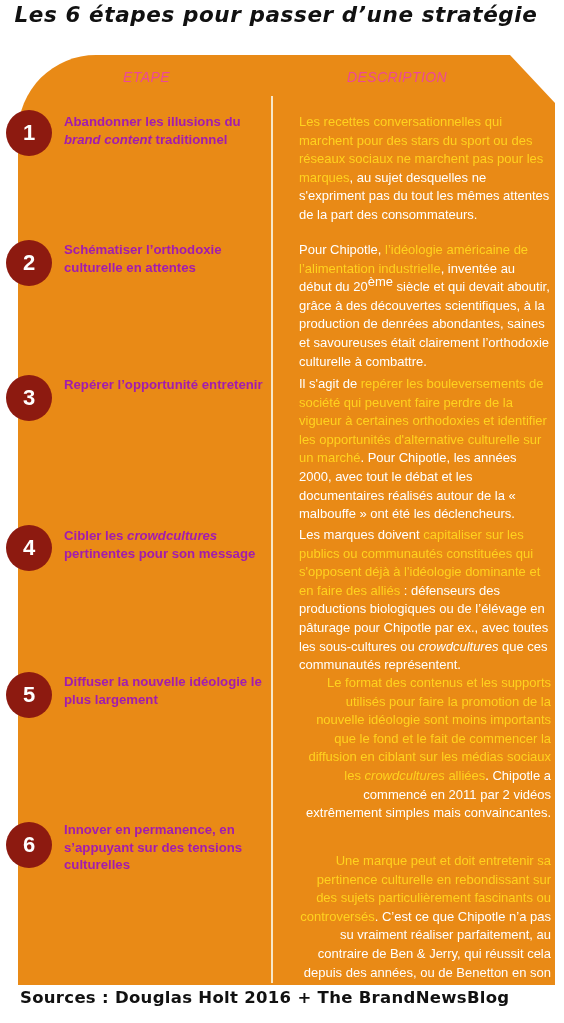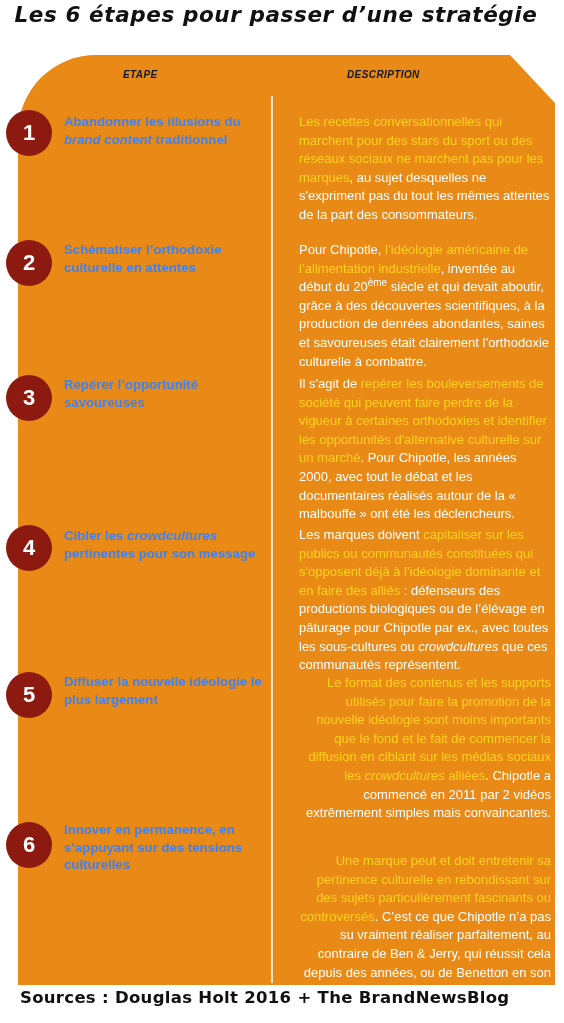--- a/index.html
+++ b/index.html
@@ -54,24 +54,24 @@
   #col-headers {
     position: absolute;
     top: 69px;
     left: 18px;
     width: 537px;
     height: 22px;
     z-index: 4;
   }
   .col-head {
     position: absolute;
-    font-size: 10px;
-    font-weight: bold;
+    font-size: 14px;
+    font-weight: normal;
     font-style: italic;
-    color: #0f172a;
+    color: #ec4899;
     letter-spacing: 0.4px;
   }
   #head-etape { left: 105px; top: 0; }
   #head-description { left: 329px; top: 0; }
 
   
   #divider {
     position: absolute;
     left: 271px;
     top: 96px;
@@ -101,39 +101,39 @@
     display: flex;
     align-items: center;
     justify-content: center;
     line-height: 1;
     z-index: 6;
   }
   .step-title {
     position: absolute;
     left: 64px;
     width: 200px;
-    color: #3b82f6;
+    color: #a21caf;
     font-size: 13.2px;
     font-weight: bold;
     line-height: 17.5px;
     text-align: left;
   }
   .step-title i { font-style: italic; }
 
   .desc {
     position: absolute;
     left: 299px;
     width: 252px;
     color: #FFFFFF;
     font-size: 13px;
     line-height: 18.6px;
   }
   .desc .hl { color: #FFD21E; }
   .desc i { font-style: italic; }
-  .desc sup { font-size: 10px; vertical-align: super; line-height: 0; }
+  .desc sup { font-size: 13px; vertical-align: super; line-height: 0; }
   .desc.center { text-align: right; }
 
   
   #footer {
     position: absolute;
     left: 20px;
     top: 988px;
     width: 540px;
     font-family: "DejaVu Sans", sans-serif;
     font-weight: bold;
@@ -166,21 +166,21 @@
       <div class="step-title" style="top: 113px;">Abandonner les illusions du <i>brand content</i> traditionnel</div>
       <div class="desc" style="top: 113px;"><span class="hl">Les recettes conversationnelles qui marchent pour des stars du sport ou des réseaux sociaux ne marchent pas pour les marques</span>, au sujet desquelles ne s'expriment pas du tout les mêmes attentes de la part des consommateurs.</div>
     </div>
     <div class="row" style="top: 0px;">
       <div class="badge" style="top: 240px;">2</div>
       <div class="step-title" style="top: 241px;">Schématiser l’orthodoxie culturelle en attentes</div>
       <div class="desc" style="top: 241px;">Pour Chipotle, <span class="hl">l’idéologie américaine de l’alimentation industrielle</span>, inventée au début du 20<sup>ème</sup> siècle et qui devait aboutir, grâce à des découvertes scientifiques, à la production de denrées abondantes, saines et savoureuses était clairement l’orthodoxie culturelle à combattre.</div>
     </div>
     <div class="row" style="top: 0px;">
       <div class="badge" style="top: 375px;">3</div>
-      <div class="step-title" style="top: 376px;">Repérer l’opportunité savoureuses</div>
+      <div class="step-title" style="top: 376px;">Repérer l’opportunité entretenir</div>
       <div class="desc" style="top: 375px;">Il s'agit de <span class="hl">repérer les bouleversements de société qui peuvent faire perdre de la vigueur à certaines orthodoxies et identifier les opportunités d'alternative culturelle sur un marché</span>. Pour Chipotle, les années 2000, avec tout le débat et les documentaires réalisés autour de la « malbouffe » ont été les déclencheurs.</div>
     </div>
     <div class="row" style="top: 0px;">
       <div class="badge" style="top: 525px;">4</div>
       <div class="step-title" style="top: 527px;">Cibler les <i>crowdcultures</i> pertinentes pour son message</div>
       <div class="desc" style="top: 526px;">Les marques doivent <span class="hl">capitaliser sur les publics ou communautés constituées qui s'opposent déjà à l'idéologie dominante et en faire des alliés</span> : défenseurs des productions biologiques ou de l’élévage en pâturage pour Chipotle par ex., avec toutes les sous-cultures ou <i>crowdcultures</i> que ces communautés représentent.</div>
     </div>
     <div class="row" style="top: 0px;">
       <div class="badge" style="top: 672px;">5</div>
       <div class="step-title" style="top: 673px;">Diffuser la nouvelle idéologie le plus largement</div>

